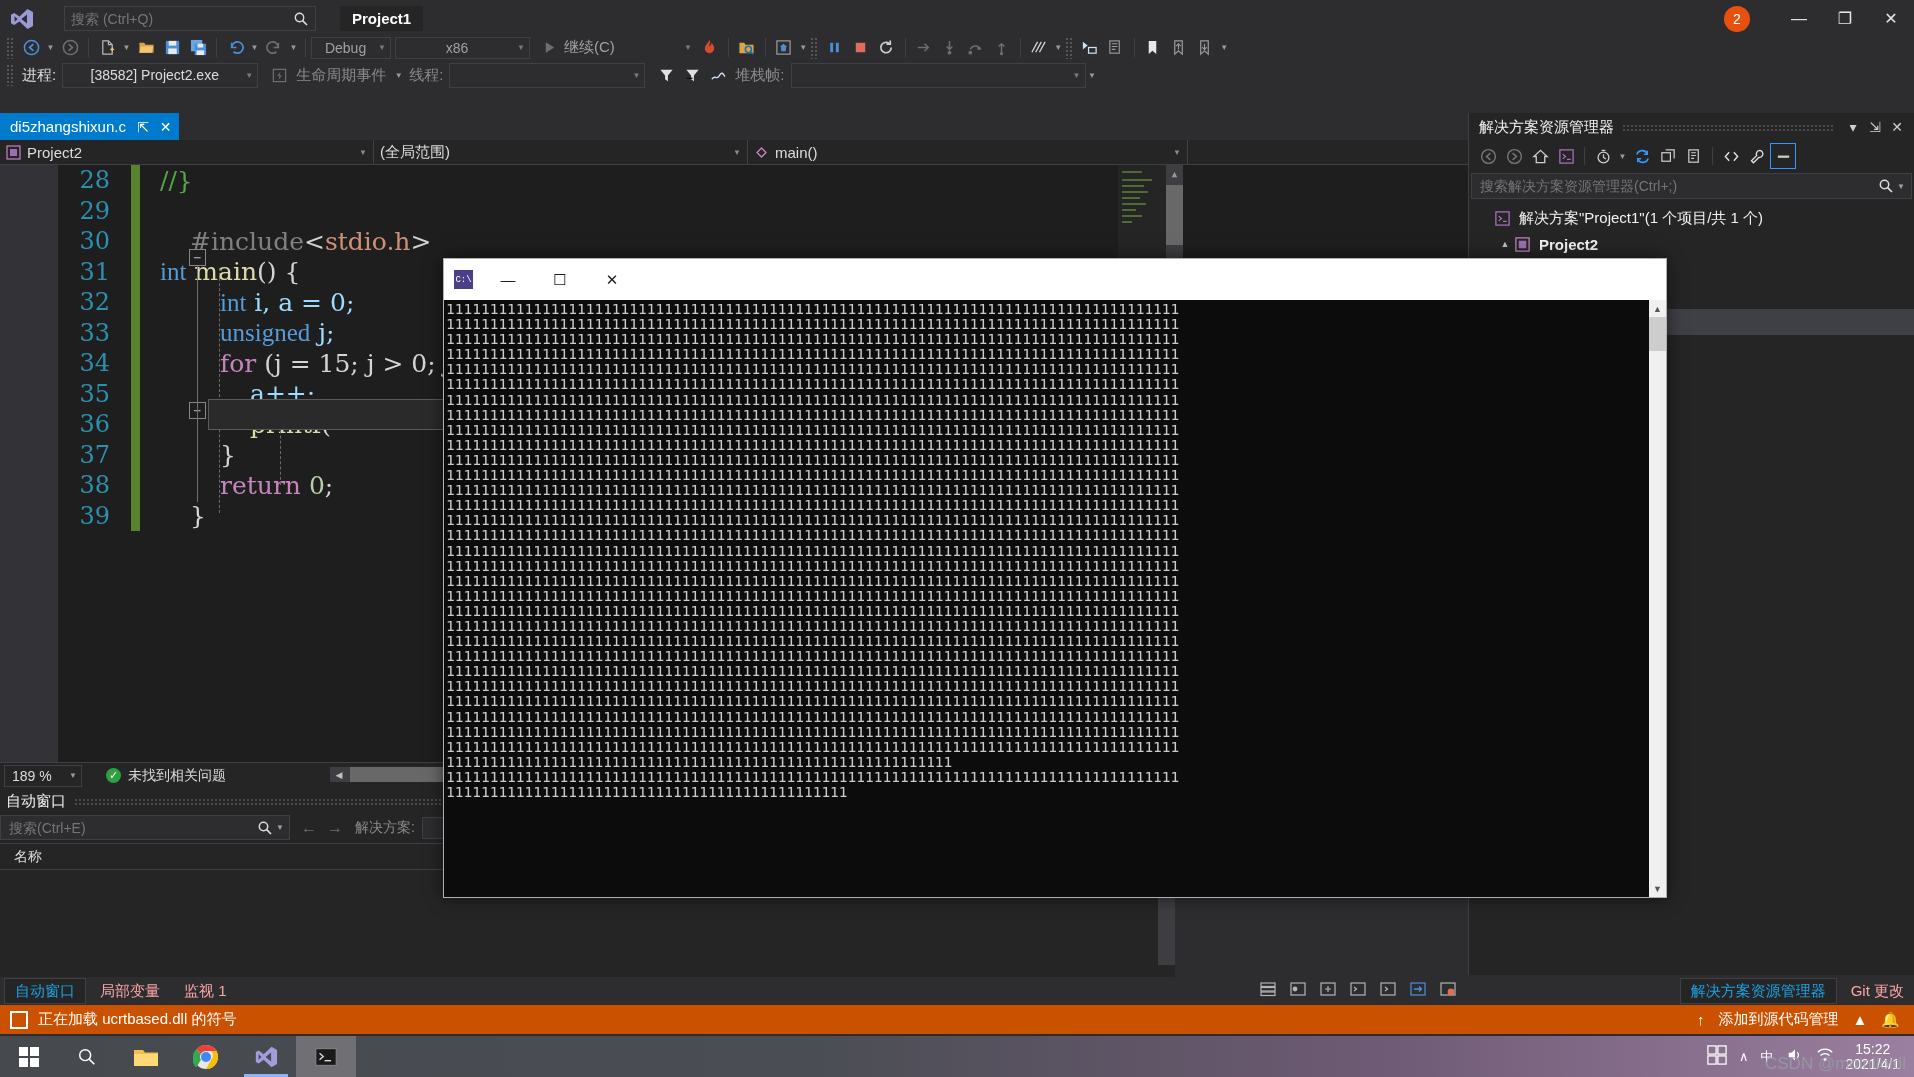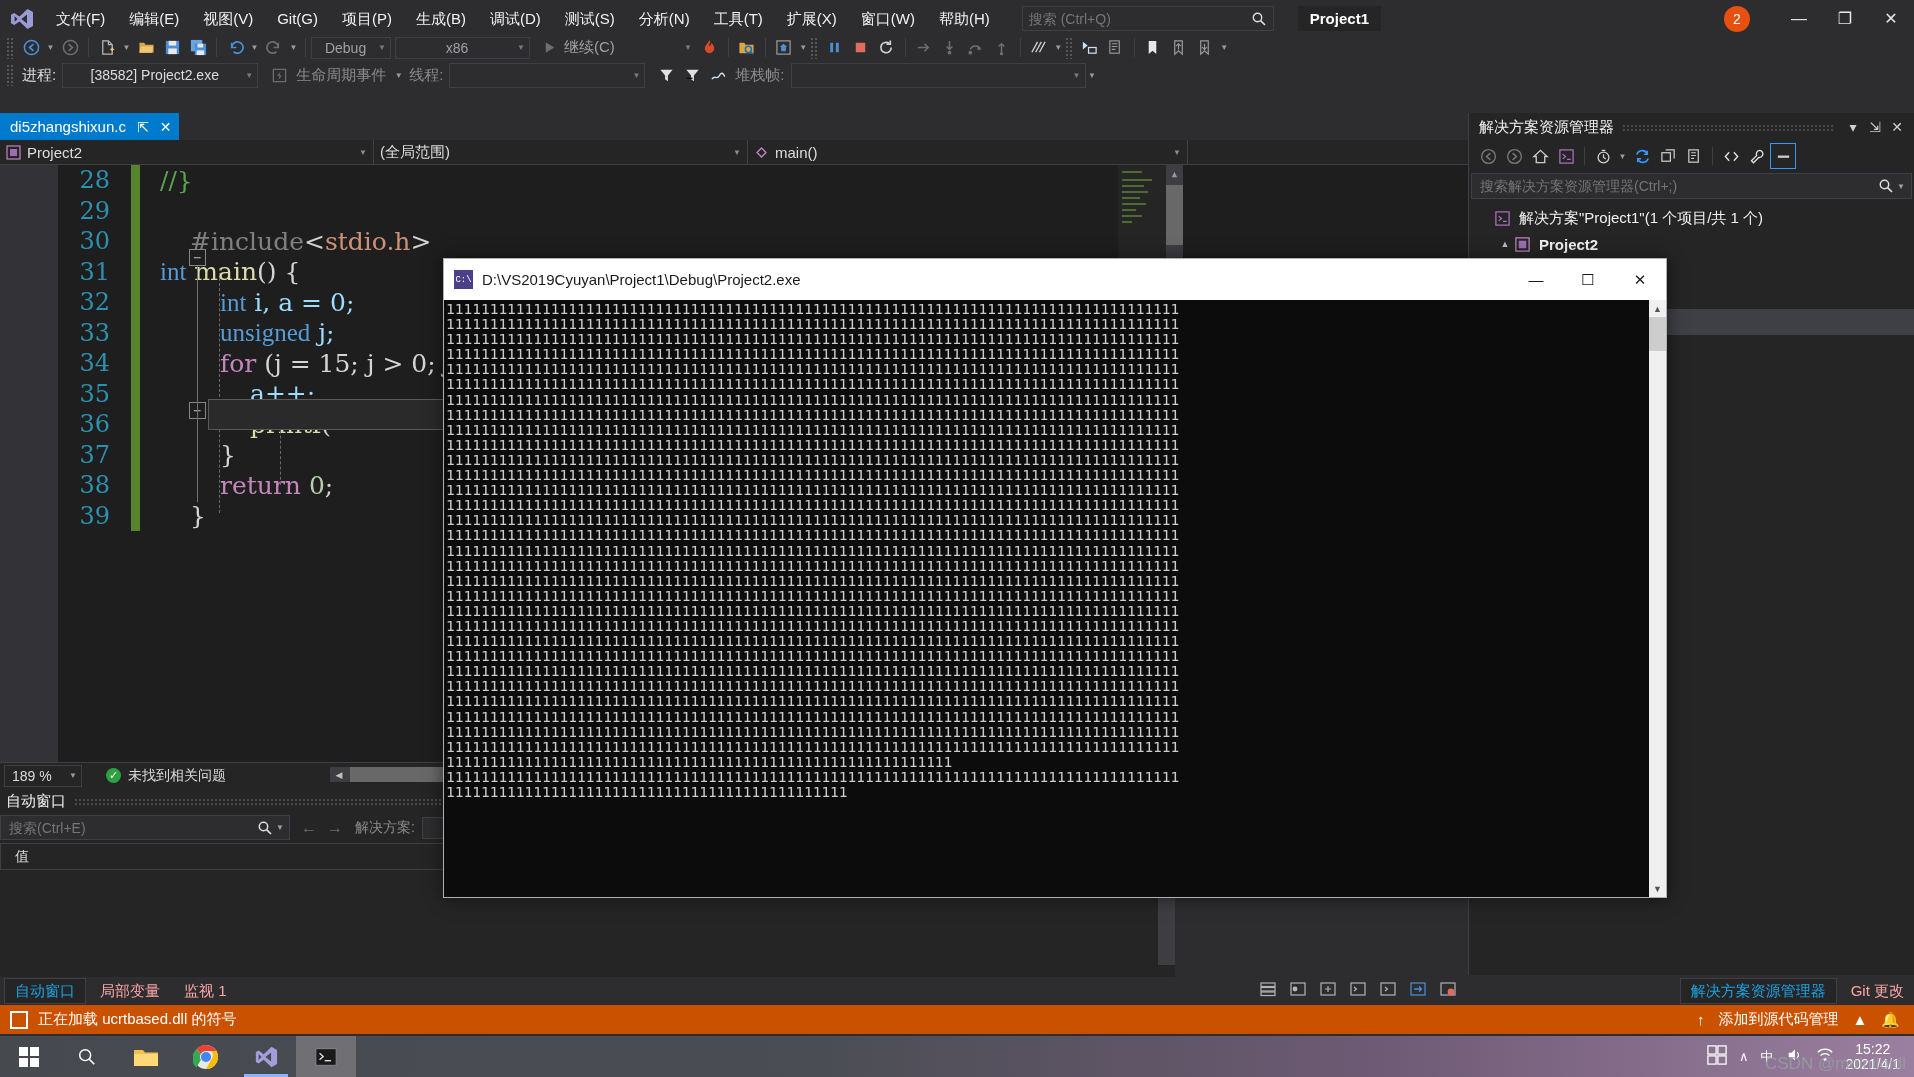--- a/index.html
+++ b/index.html
@@ -198,35 +198,20 @@
 <body>
 
 <div class="app">
 
   <div class="titlebar">
     <div class="vs-logo">
       <svg viewBox="0 0 24 24">
           <path d="M17.5 2 23 5v14l-5.5 3-8-7.4L4.2 18 1 16.2V7.8L4.2 6l5.3 3.4L17.5 2zM17 7.4l-5.6 4.6L17 16.6V7.4zM4.6 9.3v5.4L7.6 12 4.6 9.3z" fill="#9a9ad4"></path>
         </svg>
     </div>
-    <div class="menu">
-      <div class="menu-item">文件(F)</div>
-      <div class="menu-item">编辑(E)</div>
-      <div class="menu-item">视图(V)</div>
-      <div class="menu-item">Git(G)</div>
-      <div class="menu-item">项目(P)</div>
-      <div class="menu-item">生成(B)</div>
-      <div class="menu-item">调试(D)</div>
-      <div class="menu-item">测试(S)</div>
-      <div class="menu-item">分析(N)</div>
-      <div class="menu-item">工具(T)</div>
-      <div class="menu-item">扩展(X)</div>
-      <div class="menu-item">窗口(W)</div>
-      <div class="menu-item">帮助(H)</div>
-    </div>
     <div class="qsearch">
       <input placeholder="搜索 (Ctrl+Q)" style="">
       <span class="mag">
         <svg viewBox="0 0 16 16">
             <circle cx="6.5" cy="6.5" r="4.2" fill="none" stroke="#ddd" stroke-width="1.4"></circle>
             <line x1="9.6" y1="9.6" x2="14" y2="14" stroke="#ddd" stroke-width="1.6"></line>
           </svg>
       </span>
     </div>
     <div class="proj-chip">Project1</div>
@@ -621,20 +606,21 @@
       </span>
       <span class="sm-caret">▼</span>
     </div>
     <div style="position:absolute; left:296px; top:27px; height:25px; display:flex; align-items:center;">
       <span class="nav-arrow">←</span>
       <span class="nav-arrow">→</span>
       <span style="color:#8a8a8a; font-size:14px; margin:0 7px;">解决方案:</span>
       <span class="depth-box"></span>
     </div>
     <div class="autos-hdr">
+      <div class="c1">名称</div>
       <div class="c2">值</div>
     </div>
     <div class="autos-scroll"></div>
   </div>
 
   <div class="btabs">
     <div class="btab active">自动窗口</div>
     <div class="btab">局部变量</div>
     <div class="btab">监视 1</div>
   </div>
@@ -842,21 +828,20 @@
   </div>
 
   <div class="btabs-right">
     <div class="btab active">解决方案资源管理器</div>
     <div class="btab">Git 更改</div>
   </div>
 
   <div class="console">
     <div class="console-title">
       <span class="cicon">C:\</span>
-      <span class="ctext">D:\VS2019Cyuyan\Project1\Debug\Project2.exe</span>
       <span class="cwbtn">—</span>
       <span class="cwbtn">☐</span>
       <span class="cwbtn cclose">✕</span>
     </div>
     <div class="console-body">
       <div class="console-text" id="console-text">111111111111111111111111111111111111111111111111111111111111111111111111111111111111
 111111111111111111111111111111111111111111111111111111111111111111111111111111111111
 111111111111111111111111111111111111111111111111111111111111111111111111111111111111
 111111111111111111111111111111111111111111111111111111111111111111111111111111111111
 111111111111111111111111111111111111111111111111111111111111111111111111111111111111

